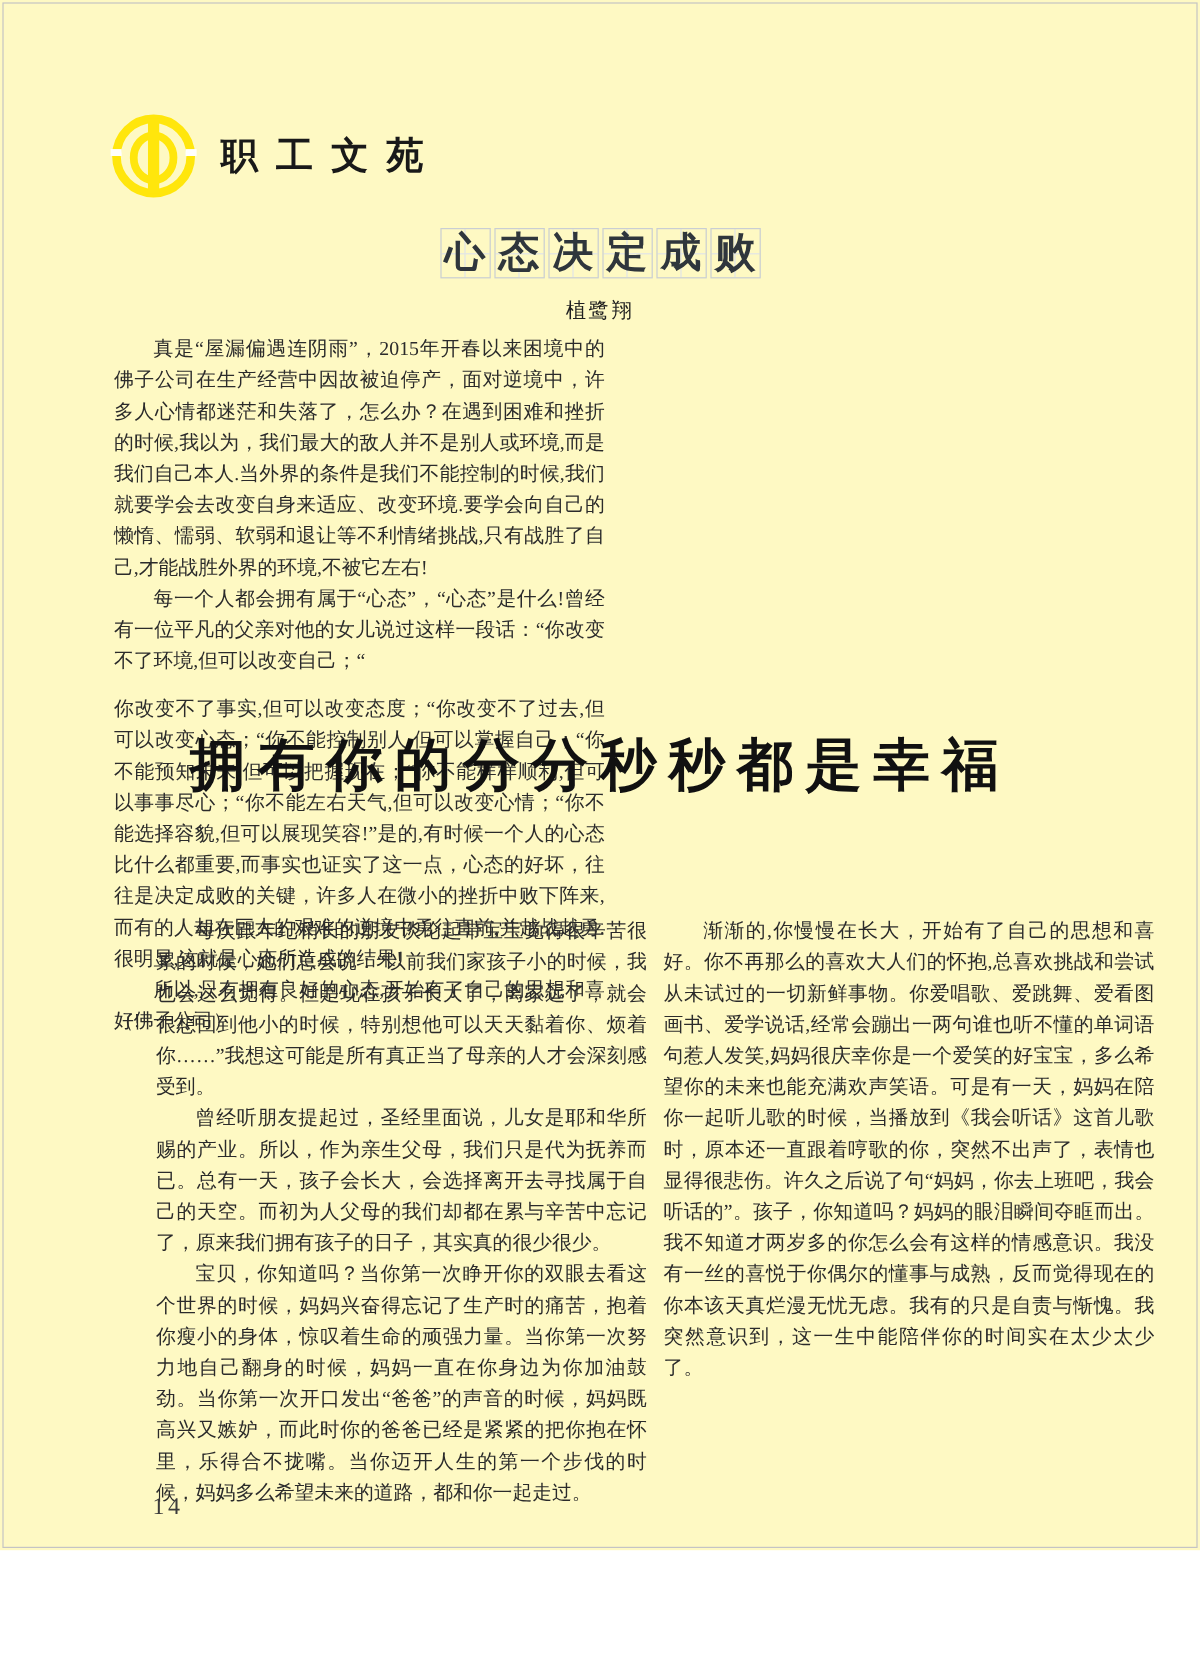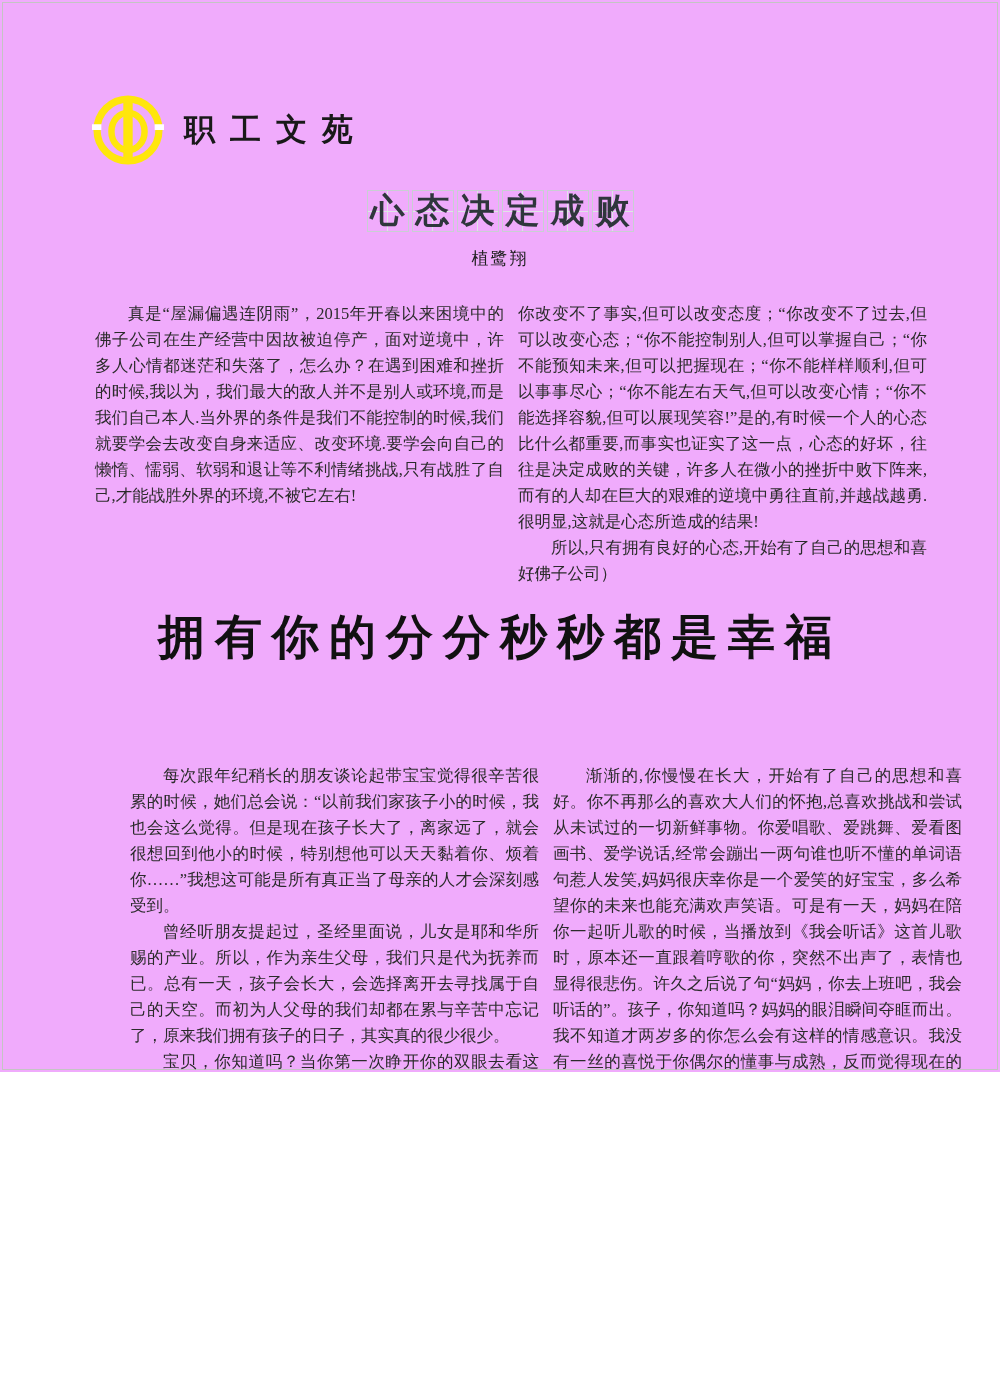--- a/index.html
+++ b/index.html
@@ -1,17 +1,17 @@
 <!DOCTYPE html>
 <html><head>
 <meta charset="utf-8">
 <style>
   html,body{margin:0;padding:0;background:#fff;}
   .page{
-    position:relative;width:1000px;height:1072px;background:#f0abfc;
+    position:relative;width:1000px;height:1292px;background:#fef9c3;
     font-family:"Liberation Serif","DejaVu Serif",serif;color:#2b2b2b;
     overflow:hidden;
   }
   .frame{position:absolute;inset:2px;border:1px solid #c4c4c4;pointer-events:none;}
   
   .header{position:absolute;left:92px;top:94px;display:flex;align-items:center;gap:20px;}
   .logo{width:72px;height:72px;display:block;}
   .section-title{
     font-size:31px;font-weight:700;letter-spacing:15px;color:#191919;
     font-family:"Liberation Serif","DejaVu Serif",serif;
@@ -23,21 +23,21 @@
     background-image:linear-gradient(to bottom,#e0e4e7,#e0e4e7),linear-gradient(to right,#e0e4e7,#e0e4e7);
     background-size:100% 1px,1px 100%;background-position:center center;background-repeat:no-repeat;
     display:flex;align-items:center;justify-content:center;
     font-size:34px;font-weight:700;color:#2f363c;
   }
   .author{position:absolute;left:0;right:0;text-align:center;font-size:17px;color:#1f1f1f;letter-spacing:2px;}
   .a1-author{top:247px;text-align:center;}
   .a2-author{top:681px;}
   
   .body{position:absolute;left:95px;width:832px;display:flex;gap:14px;}
-  .a1-body{top:301px;}
+  .a1-body{top:278px;flex-direction:column;}
   .a2-body{top:763px;margin-left:35px;}
   .col{width:409px;}
   .col p{margin:0;font-size:16.5px;line-height:26px;text-align:justify;color:#2b2b2b;}
   .indent{text-indent:2em;}
   .attr-line{text-align:right;margin-top:-26px !important;}
   
   .a2-title{
     position:absolute;left:0;right:0;top:606px;text-align:center;
     font-size:47px;font-weight:700;letter-spacing:10px;color:#111;
     font-family:"Liberation Serif","DejaVu Serif",serif;
@@ -69,20 +69,21 @@
     <span class="gridbox">决</span>
     <span class="gridbox">定</span>
     <span class="gridbox">成</span>
     <span class="gridbox">败</span>
   </div>
   <div class="author a1-author">植鹭翔</div>
 
   <div class="body a1-body">
     <div class="col">
       <p class="indent">真是“屋漏偏遇连阴雨”，2015年开春以来困境中的佛子公司在生产经营中因故被迫停产，面对逆境中，许多人心情都迷茫和失落了，怎么办？在遇到困难和挫折的时候,我以为，我们最大的敌人并不是别人或环境,而是我们自己本人.当外界的条件是我们不能控制的时候,我们就要学会去改变自身来适应、改变环境.要学会向自己的懒惰、懦弱、软弱和退让等不利情绪挑战,只有战胜了自己,才能战胜外界的环境,不被它左右!</p>
+      <p class="indent">每一个人都会拥有属于“心态”，“心态”是什么!曾经有一位平凡的父亲对他的女儿说过这样一段话：“你改变不了环境,但可以改变自己；“</p>
     </div>
     <div class="col">
       <p>你改变不了事实,但可以改变态度；“你改变不了过去,但可以改变心态；“你不能控制别人,但可以掌握自己；“你不能预知未来,但可以把握现在；“你不能样样顺利,但可以事事尽心；“你不能左右天气,但可以改变心情；“你不能选择容貌,但可以展现笑容!”是的,有时候一个人的心态比什么都重要,而事实也证实了这一点，心态的好坏，往往是决定成败的关键，许多人在微小的挫折中败下阵来,而有的人却在巨大的艰难的逆境中勇往直前,并越战越勇.很明显,这就是心态所造成的结果!</p>
       <p class="indent">所以,只有拥有良好的心态,开始有了自己的思想和喜好!</p>
       <p class="attr-line">（佛子公司）</p>
     </div>
   </div>
 
   <div class="a2-title">拥有你的分分秒秒都是幸福</div>
 

